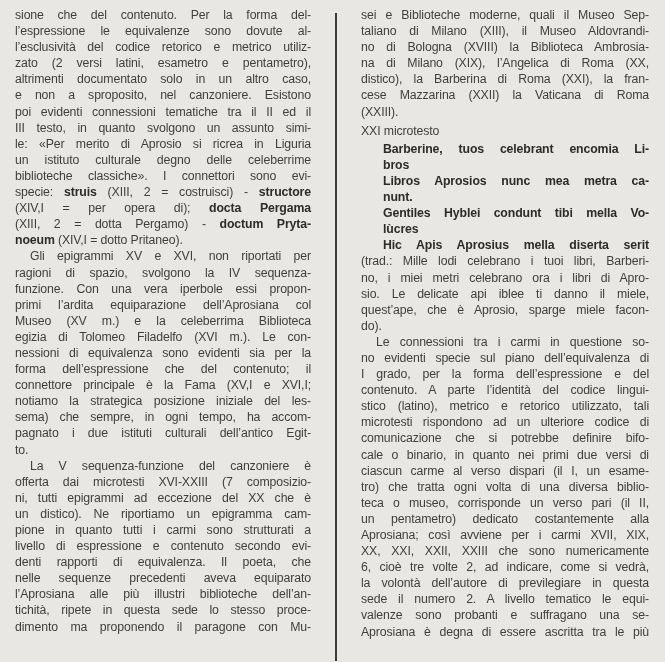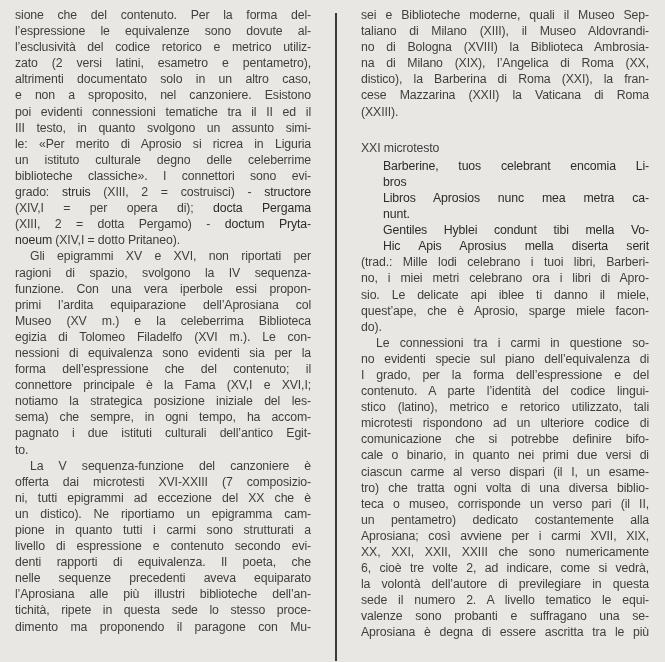--- a/index.html
+++ b/index.html
@@ -35,41 +35,41 @@
   .line{
     text-align:justify;
     text-align-last:justify;
     text-justify:inter-word;
     white-space:normal;
   }
   .line.last{text-align-last:left;}
   .line.indent{text-indent:15px;}
   .line.gap{}
   .block.verse .line{padding-left:22px;}
-  .block.label{margin-top:20px;margin-bottom:2px;}
-  b{font-weight:400;color:var(--ink-bold);}
+  .block.label{margin-top:3px;margin-bottom:2px;}
+  b{font-weight:700;color:var(--ink-bold);}
 </style>
 </head>
 <body>
 
 <div class="page">
   <div class="col col-left">
       <div class="block para">
         <div class="line"><span>sione che del contenuto. Per la forma del-</span></div>
         <div class="line"><span>l’espressione le equivalenze sono dovute al-</span></div>
         <div class="line"><span>l’esclusività del codice retorico e metrico utiliz-</span></div>
         <div class="line"><span>zato (2 versi latini, esametro e pentametro),</span></div>
         <div class="line"><span>altrimenti documentato solo in un altro caso,</span></div>
         <div class="line"><span>e non a sproposito, nel canzoniere. Esistono</span></div>
         <div class="line"><span>poi evidenti connessioni tematiche tra il II ed il</span></div>
         <div class="line"><span>III testo, in quanto svolgono un assunto simi-</span></div>
         <div class="line"><span>le: «Per merito di Aprosio si ricrea in Liguria</span></div>
         <div class="line"><span>un istituto culturale degno delle celeberrime</span></div>
         <div class="line"><span>biblioteche classiche». I connettori sono evi-</span></div>
-        <div class="line"><span>grado: </span><b>struis</b><span> (XIII, 2 = costruisci) - </span><b>structore</b></div>
+        <div class="line"><span>specie: </span><b>struis</b><span> (XIII, 2 = costruisci) - </span><b>structore</b></div>
         <div class="line"><span>(XIV,I = per opera di); </span><b>docta Pergama</b></div>
         <div class="line"><span>(XIII, 2 = dotta Pergamo) - </span><b>doctum Pryta-</b></div>
         <div class="line last"><b>noeum</b><span> (XIV,I = dotto Pritaneo).</span></div>
       </div>
       <div class="block para">
         <div class="line indent"><span>Gli epigrammi XV e XVI, non riportati per</span></div>
         <div class="line"><span>ragioni di spazio, svolgono la IV sequenza-</span></div>
         <div class="line"><span>funzione. Con una vera iperbole essi propon-</span></div>
         <div class="line"><span>primi l’ardita equiparazione dell’Aprosiana col</span></div>
         <div class="line"><span>Museo (XV m.) e la celeberrima Biblioteca</span></div>
@@ -109,20 +109,21 @@
       </div>
       <div class="block label">
         <div class="line last"><span>XXI microtesto</span></div>
       </div>
       <div class="block verse">
         <div class="line"><b>Barberine, tuos celebrant encomia Li-</b></div>
         <div class="line last"><b>bros</b></div>
         <div class="line"><b>Libros Aprosios nunc mea metra ca-</b></div>
         <div class="line last"><b>nunt.</b></div>
         <div class="line"><b>Gentiles Hyblei condunt tibi mella Vo-</b></div>
+        <div class="line last"><b>lùcres</b></div>
         <div class="line"><b>Hic Apis Aprosius mella diserta serit</b></div>
       </div>
       <div class="block para">
         <div class="line"><span>(trad.: Mille lodi celebrano i tuoi libri, Barberi-</span></div>
         <div class="line"><span>no, i miei metri celebrano ora i libri di Apro-</span></div>
         <div class="line"><span>sio. Le delicate api iblee ti danno il miele,</span></div>
         <div class="line"><span>quest’ape, che è Aprosio, sparge miele facon-</span></div>
         <div class="line last"><span>do).</span></div>
       </div>
       <div class="block para">

